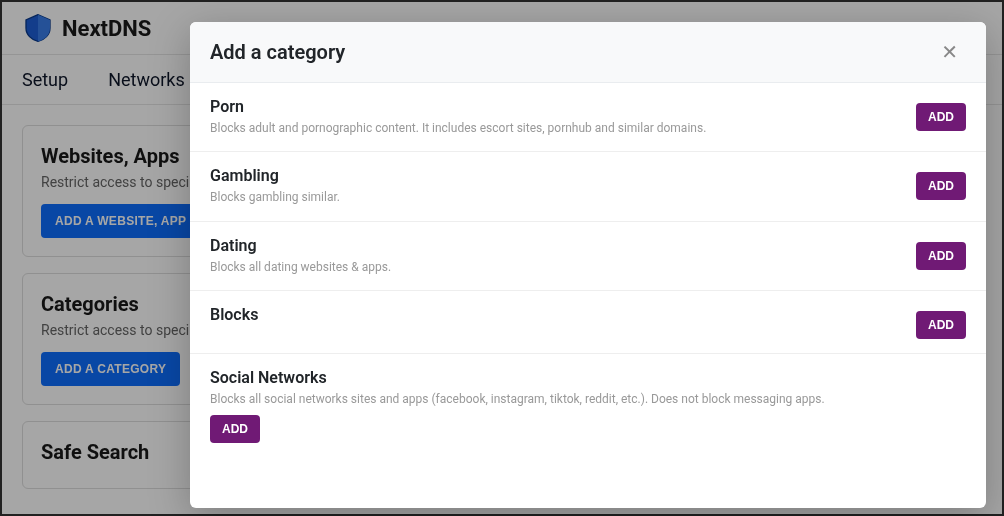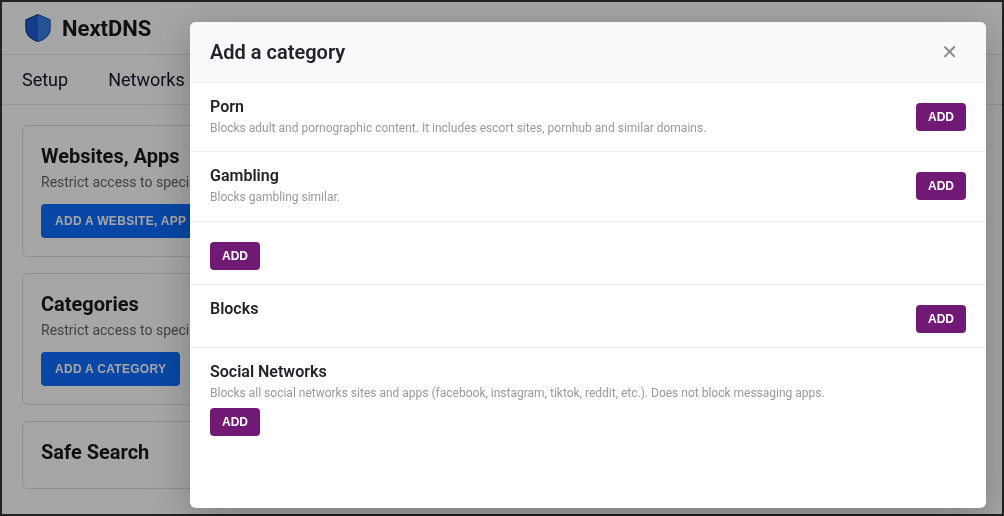--- a/index.html
+++ b/index.html
@@ -128,20 +128,24 @@
         <button class="add-btn">ADD</button>
       </div>
       <div class="category-item">
         <div class="category-text">
           <div class="category-name">Gambling</div>
           <div class="category-desc">Blocks gambling similar.</div>
         </div>
         <button class="add-btn">ADD</button>
       </div>
       <div class="category-item">
+        <div class="category-text">
+          <div class="category-name">Dating</div>
+          <div class="category-desc">Blocks all dating websites &amp; apps.</div>
+        </div>
         <button class="add-btn">ADD</button>
       </div>
       <div class="category-item">
         <div class="category-text">
           <div class="category-name">Blocks</div>
         </div>
         <button class="add-btn">ADD</button>
       </div>
       <div class="category-item">
         <div class="category-text">

